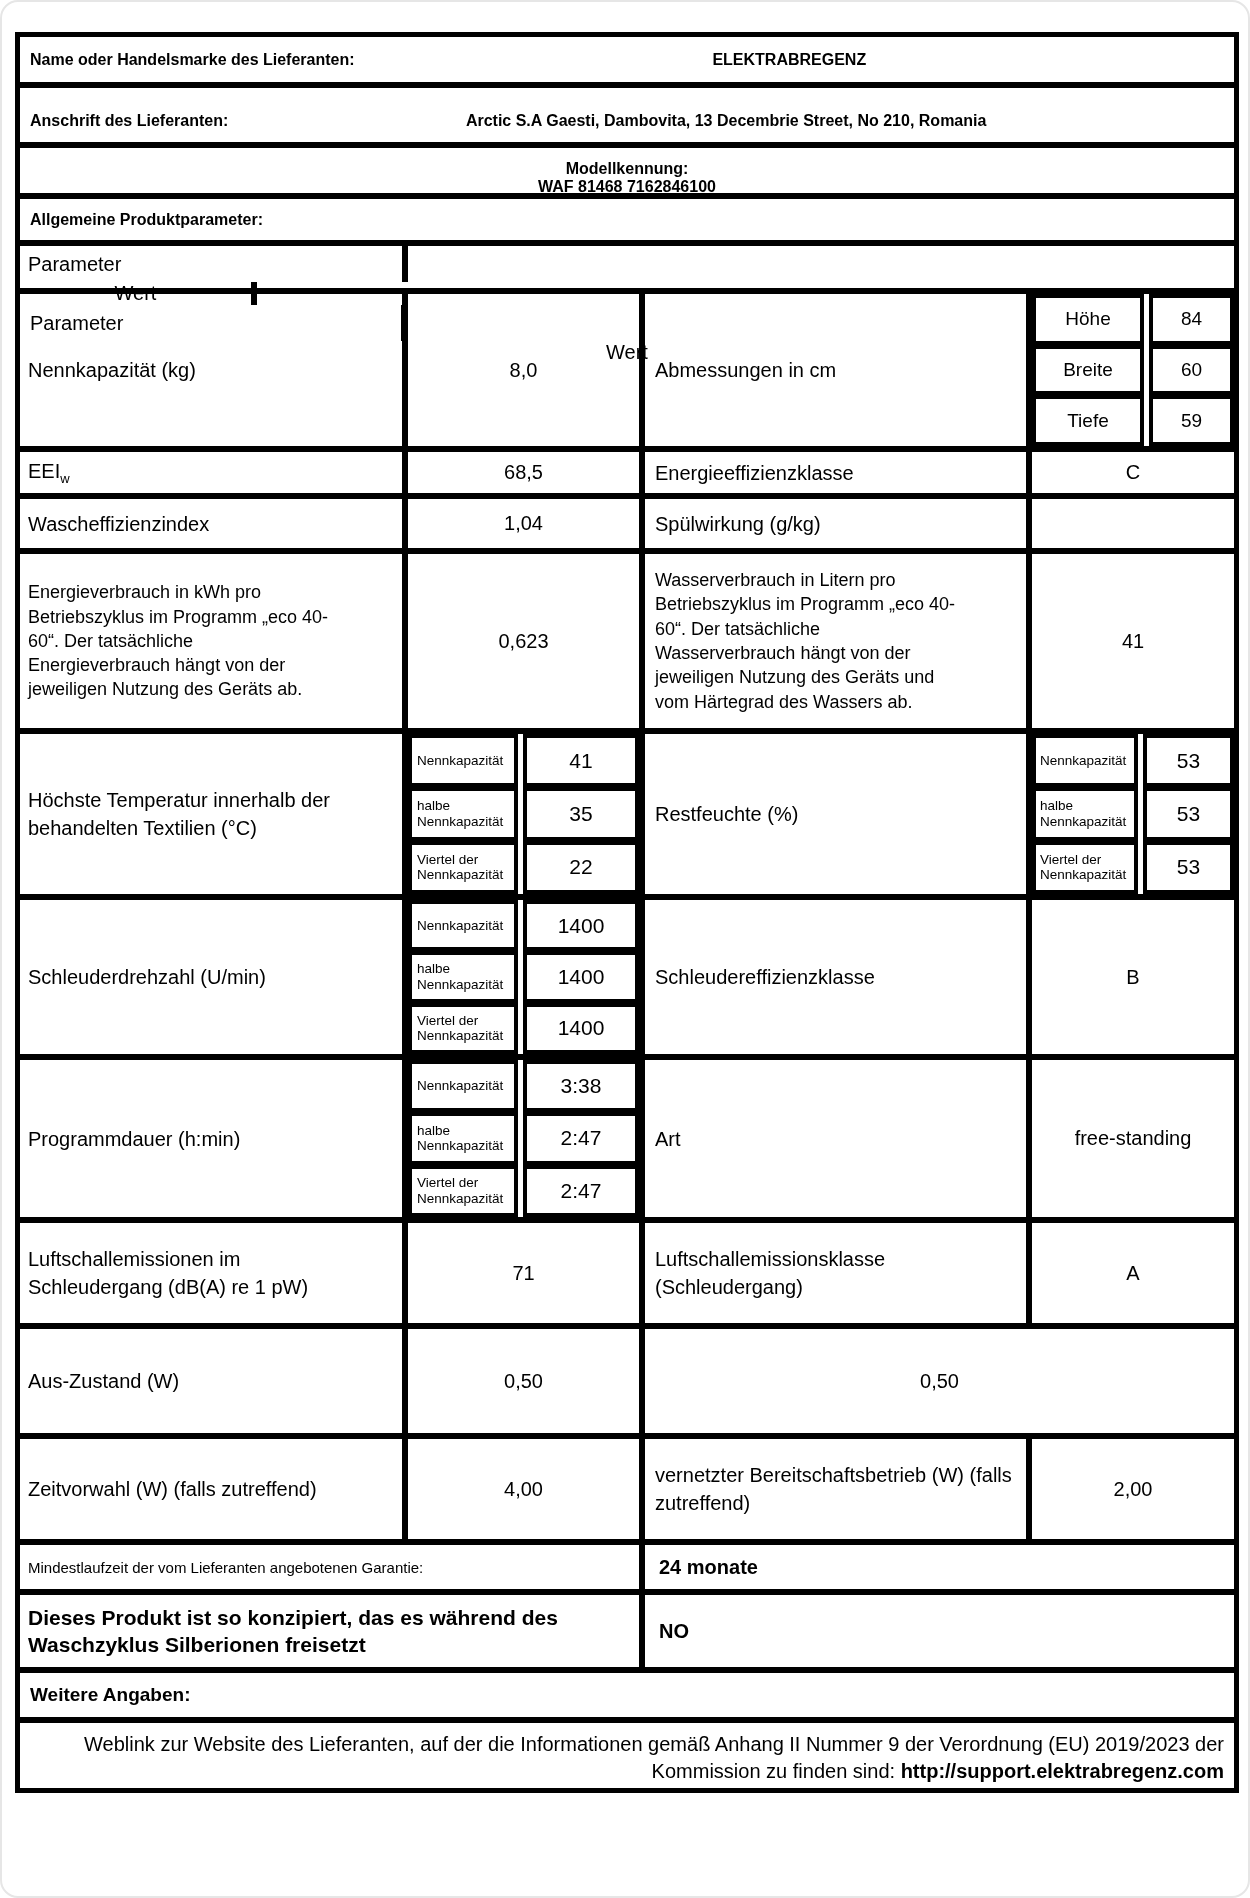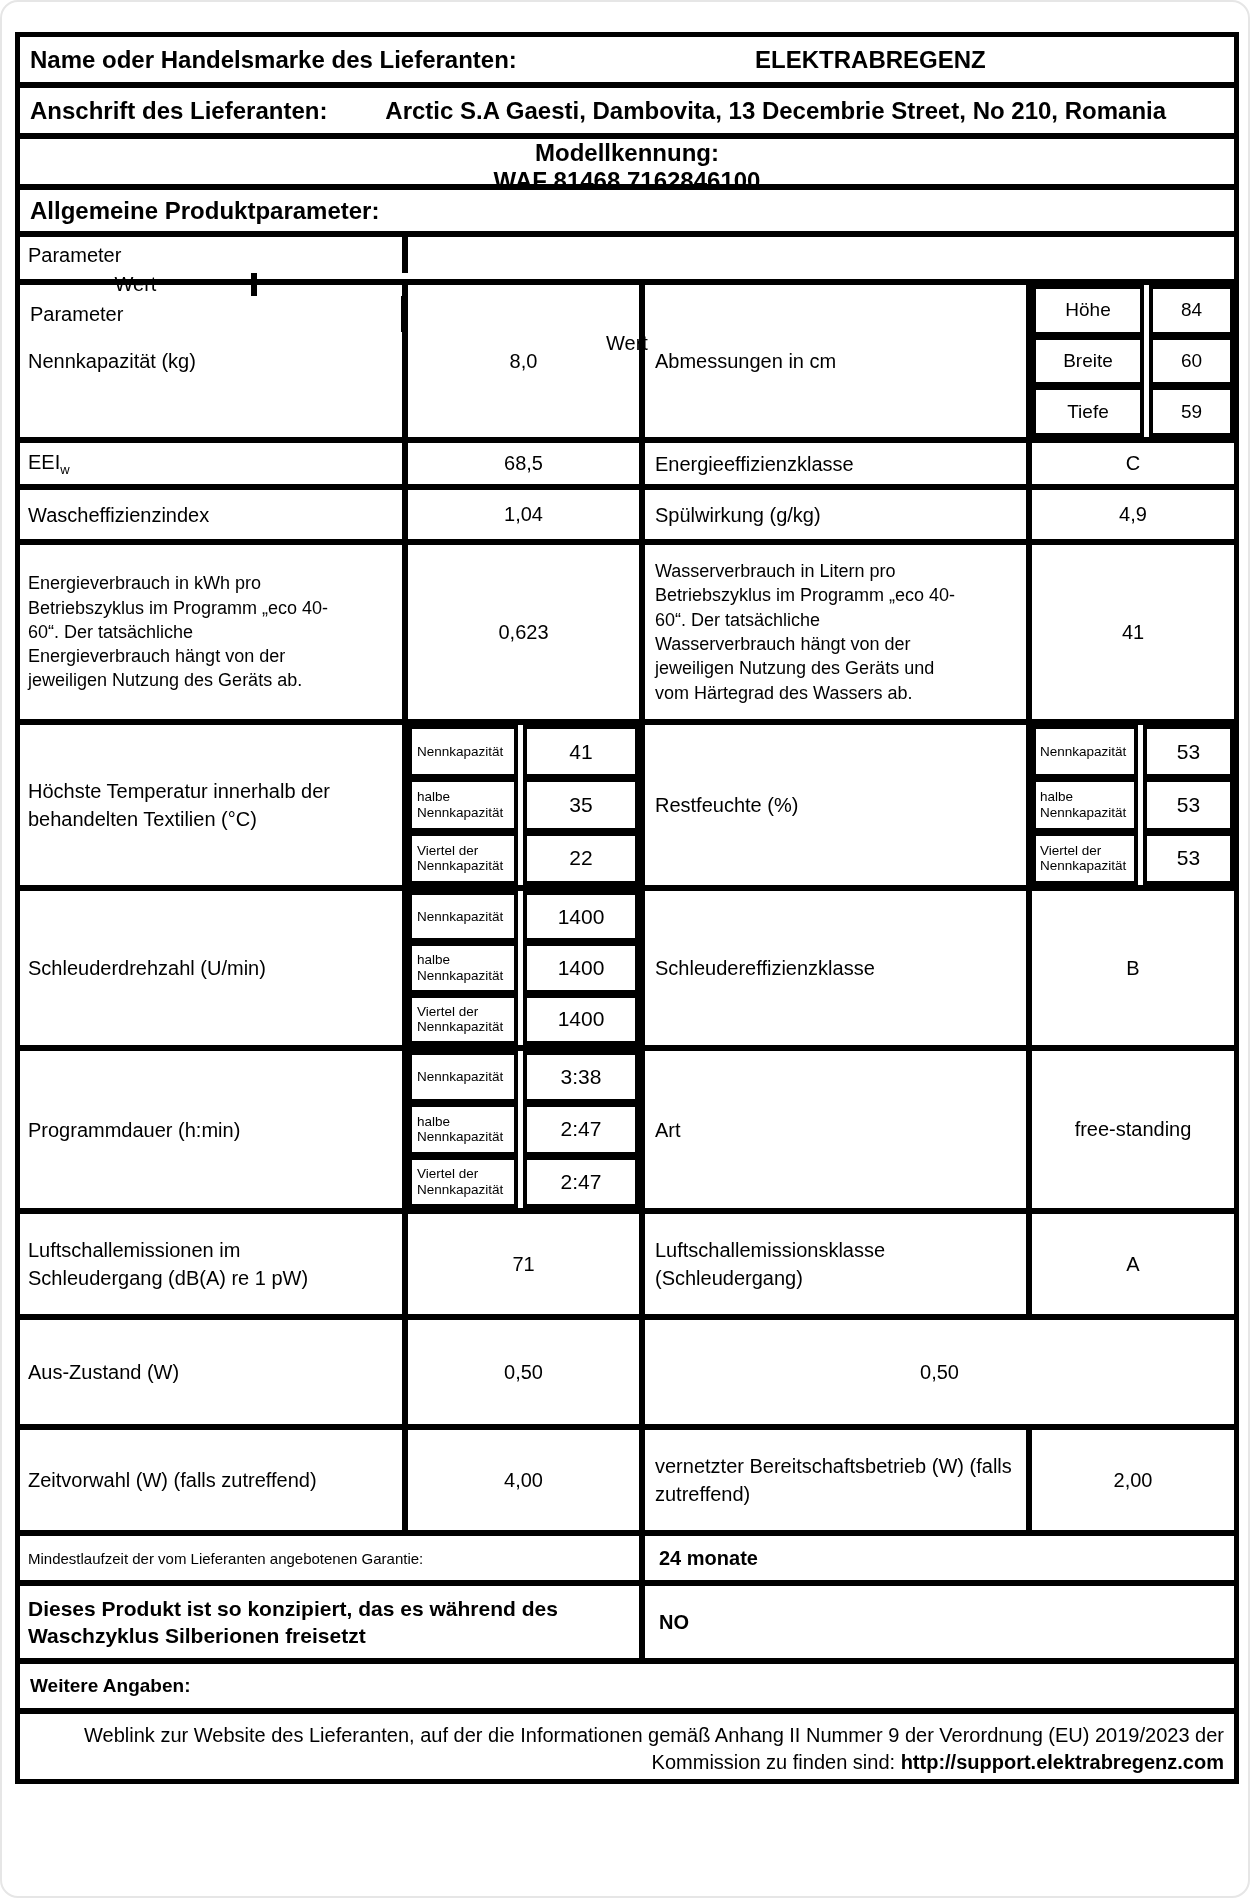--- a/index.html
+++ b/index.html
@@ -4,22 +4,22 @@
 <style>
   * { margin:0; padding:0; box-sizing:border-box; }
   html,body { background:#fff; }
   body { font-family:"Liberation Sans","DejaVu Sans",sans-serif; color:#000; }
   .page { position:relative; width:1250px; height:1898px; background:#fff;
           border:2px solid #e6e6e6; border-radius:18px; overflow:hidden; }
   .sheet { position:absolute; left:13px; top:30px; width:1224px;
            border:5px solid #000; background:#fff; }
 
   
-  .toprow { display:flex; align-items:center; padding:0 10px;
-            border-bottom:6px solid #000; font-weight:bold; font-size:24px; }
+  .toprow { display:flex; align-items:center; padding:12px 10px;
+            border-bottom:6px solid #000; font-weight:bold; font-size:16px; }
   .tlabel { white-space:nowrap; }
   .tvalue { flex:1; text-align:center; }
 
   
   .prow { display:flex; border-bottom:6px solid #000; }
   .c1 { width:388px; border-right:6px solid #000; display:flex; align-items:center;
         padding:4px 8px; font-size:20px; line-height:1.4; }
   .c2 { width:237px; border-right:6px solid #000; display:flex; align-items:center;
         justify-content:center; font-size:20px; }
   .c3 { width:387px; border-right:6px solid #000; display:flex; align-items:center;
@@ -60,21 +60,21 @@
 <body>
 
 <div class="page">
   <div class="sheet">
 
     <div class="toprow" style="height:51px;">
       <span class="tlabel">Name oder Handelsmarke des Lieferanten:</span>
       <span class="tvalue">ELEKTRABREGENZ</span>
     </div>
 
-    <div class="toprow" style="height:51px;">
+    <div class="toprow" style="height:60px;align-items:flex-end;">
       <span class="tlabel">Anschrift des Lieferanten:</span>
       <span class="tvalue">Arctic S.A Gaesti, Dambovita, 13 Decembrie Street, No 210, Romania</span>
     </div>
 
     <div class="toprow" style="height:51px;flex-direction:column;">
       <span class="tlabel">Modellkennung:</span>
       <span class="tvalue">WAF 81468 7162846100</span>
     </div>
 
     <div class="toprow" style="height:47px;">
@@ -116,21 +116,20 @@
       </div>
       <div class="c2">68,5</div>
       <div class="c3">Energieeffizienzklasse</div>
       <div class="c4">C</div>
     </div>
 
     <div class="prow" style="height:55px;">
       <div class="c1">Wascheffizienzindex</div>
       <div class="c2">1,04</div>
       <div class="c3">Spülwirkung (g/kg)</div>
-      <div class="c4">4,9</div>
     </div>
 
     <div class="prow" style="height:180px;">
       <div class="c1">
         <span class="smalltext">Energieverbrauch in kWh pro Betriebszyklus im Programm „eco 40-60“. Der tatsächliche Energieverbrauch hängt von der jeweiligen Nutzung des Geräts ab.</span>
       </div>
       <div class="c2">0,623</div>
       <div class="c3">
         <span class="smalltext">Wasserverbrauch in Litern pro Betriebszyklus im Programm „eco 40-60“. Der tatsächliche Wasserverbrauch hängt von der jeweiligen Nutzung des Geräts und vom Härtegrad des Wassers ab.</span>
       </div>

